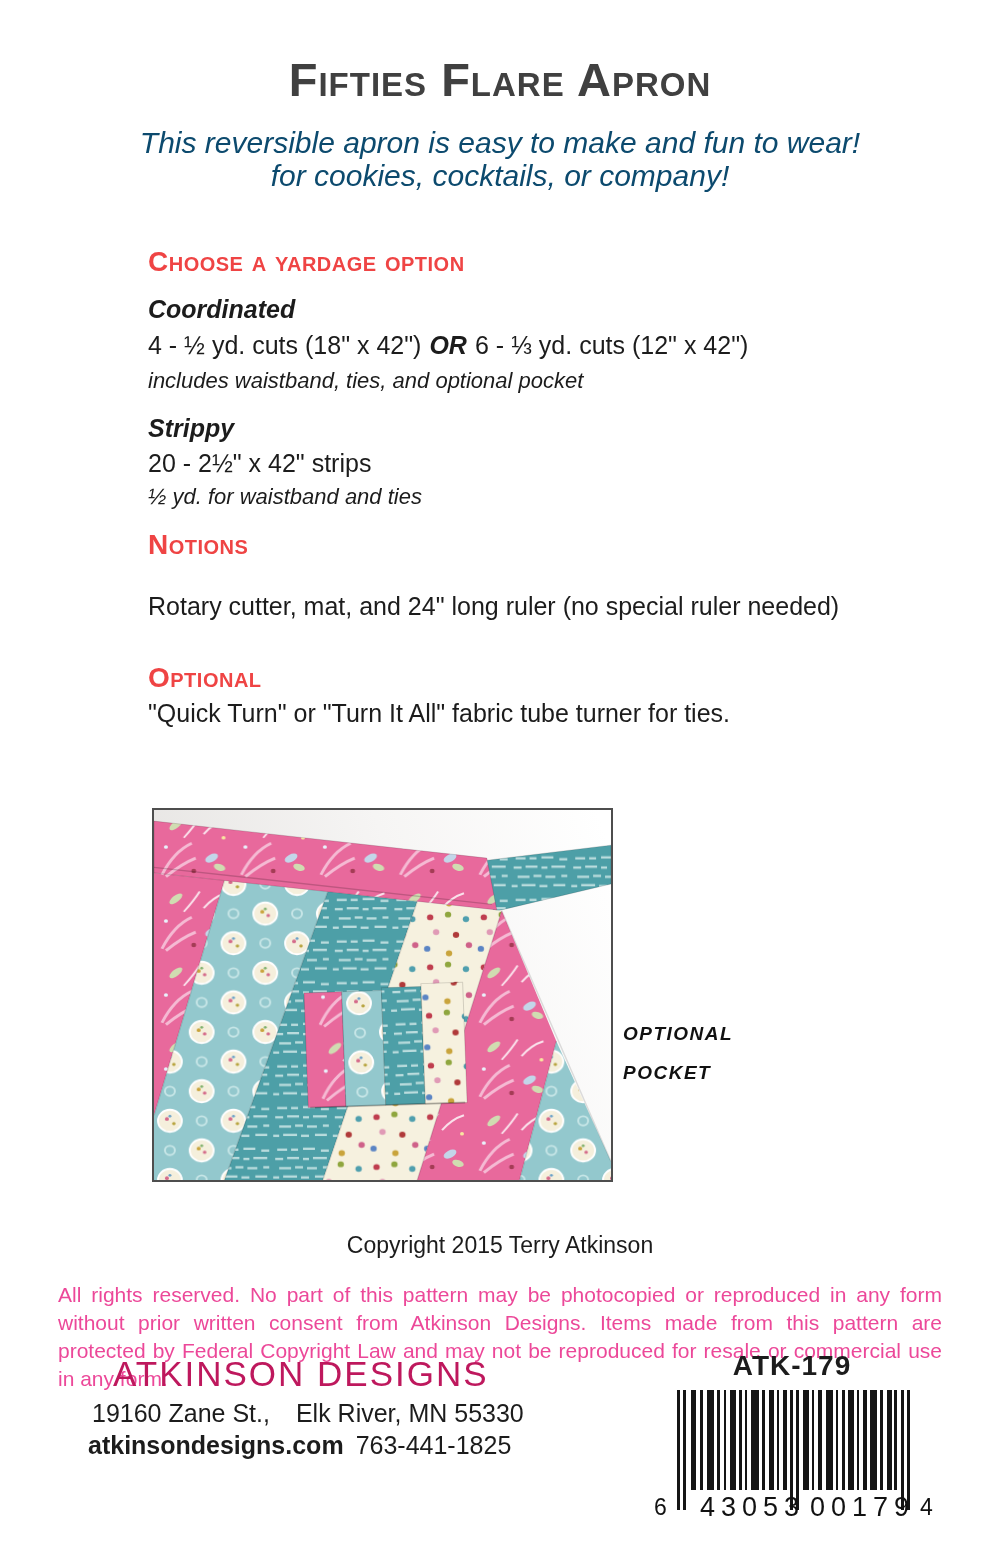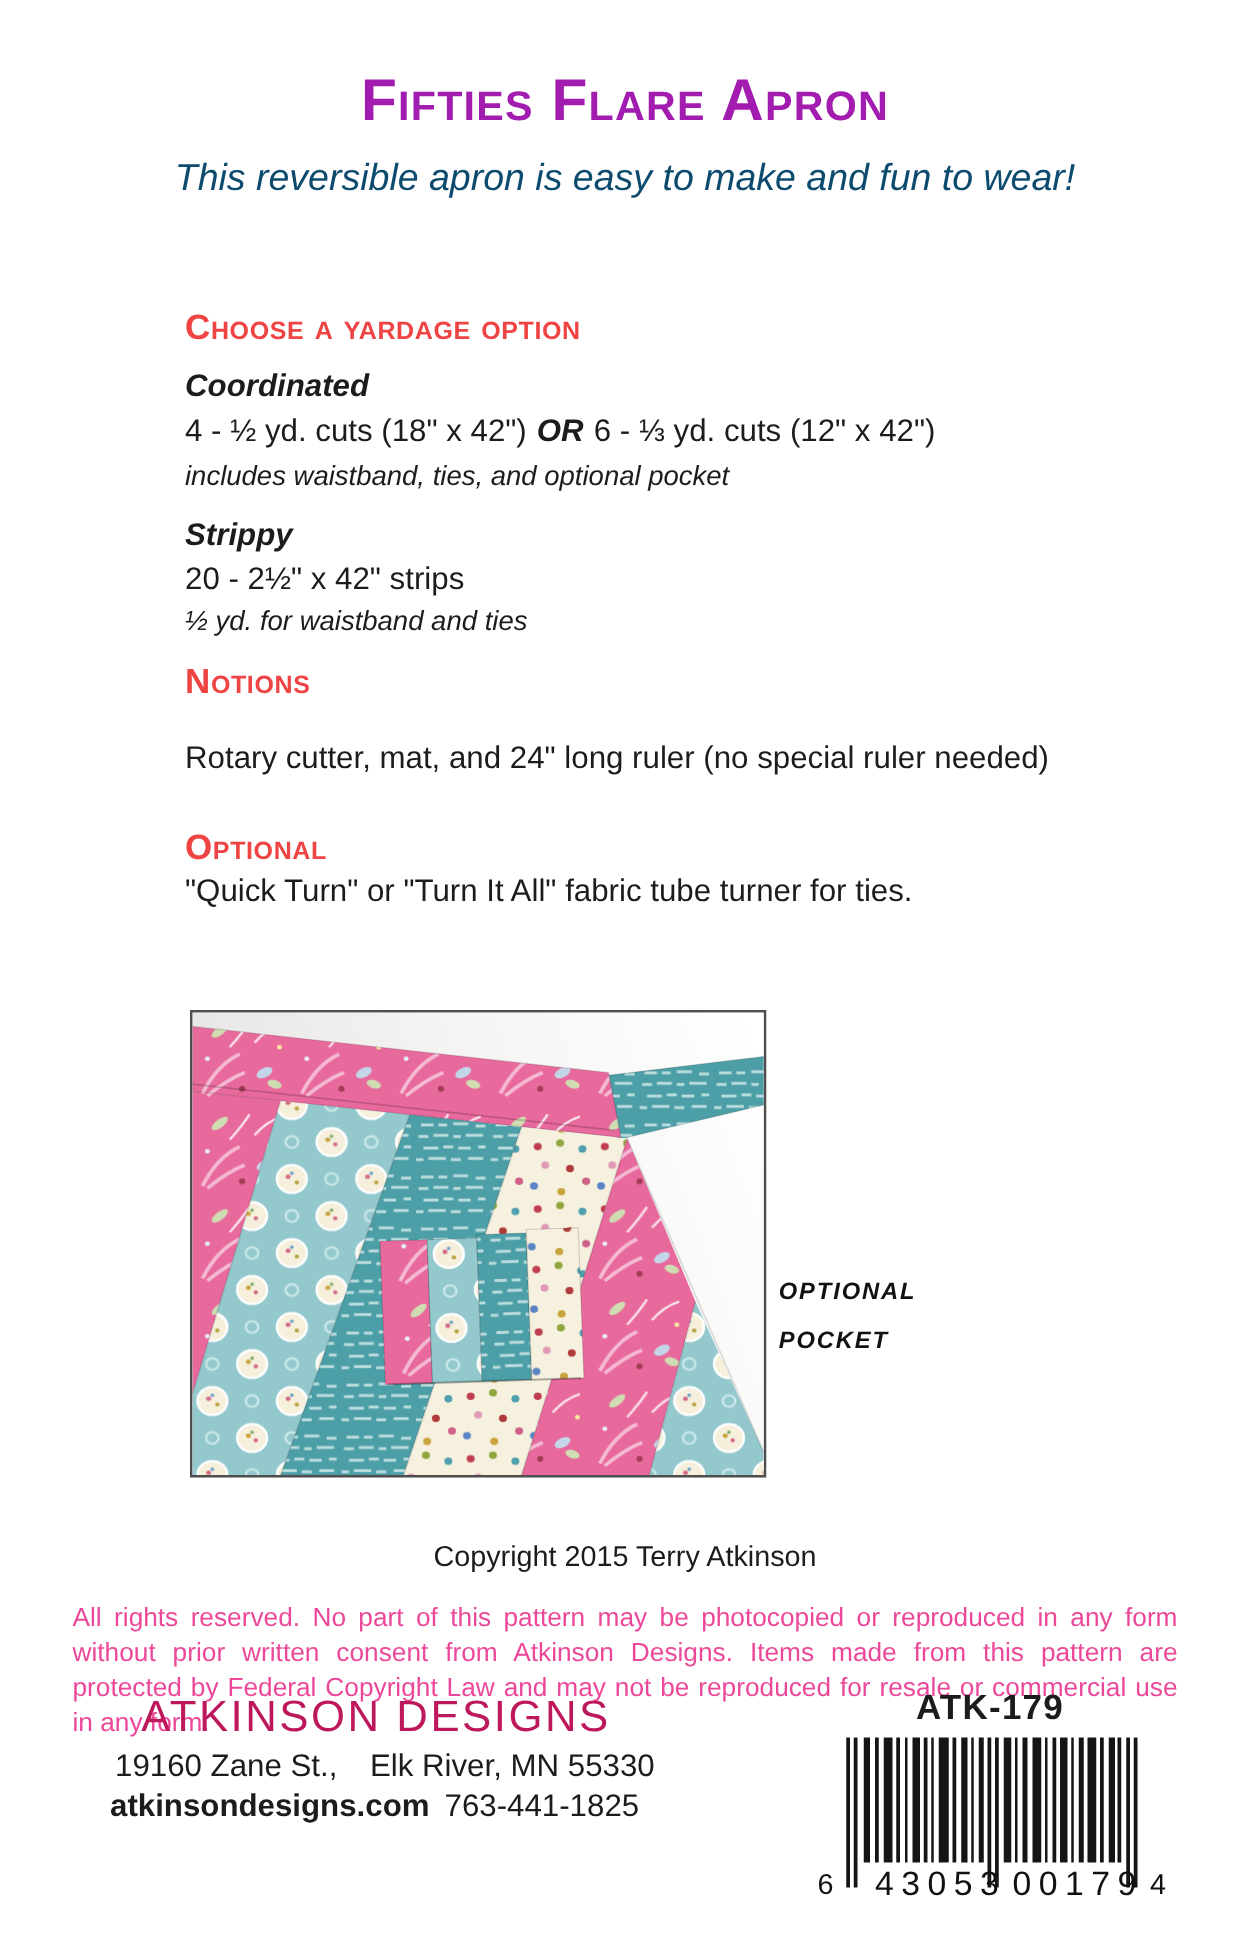--- a/index.html
+++ b/index.html
@@ -4,21 +4,21 @@
 <style>
   html,body{margin:0;padding:0;}
   body{
     width:1000px;height:1546px;background:#ffffff;position:relative;
     font-family:"Liberation Sans", sans-serif;color:#1c1c1c;overflow:hidden;
   }
   .abs{position:absolute;}
   .center{left:0;right:0;text-align:center;}
   .title{
     top:52px;font-size:47px;font-weight:700;font-variant:small-caps;
-    letter-spacing:1px;color:#a21caf;
+    letter-spacing:1px;color:#404040;
   }
   .tagline{
     top:126px;font-style:italic;font-size:30px;line-height:33px;color:#0c4a6e;
   }
   .col{left:148px;}
   .h2{
     font-size:28px;font-weight:700;font-variant:small-caps;
     letter-spacing:.5px;color:#ef4444;
   }
   .sub{font-size:25px;font-weight:700;font-style:italic;}
@@ -50,20 +50,21 @@
   .bar{fill:#151515;}
   .bcdigit{font-family:"Liberation Sans",sans-serif;font-size:27px;fill:#111;}
   .bcdigit-sm{font-family:"Liberation Sans",sans-serif;font-size:23px;fill:#111;}
 </style>
 </head>
 <body>
 
 <div class="abs center title">Fifties Flare Apron</div>
 <div class="abs center tagline">
   <div>This reversible apron is easy to make and fun to wear!</div>
+  <div>for cookies, cocktails, or company!</div>
 </div>
 
 <div class="abs col h2" style="top:246px">Choose a yardage option</div>
 <div class="abs col sub" style="top:295px">Coordinated</div>
 <div class="abs col line" style="top:331px"><span>4 - ½ yd. cuts (18" x 42")</span><span class="or">OR</span><span>6 - ⅓ yd. cuts (12" x 42")</span></div>
 <div class="abs col note" style="top:368px">includes waistband, ties, and optional pocket</div>
 <div class="abs col sub" style="top:414px">Strippy</div>
 <div class="abs col line" style="top:449px">20 - 2½" x 42" strips</div>
 <div class="abs col note" style="top:484px">½ yd. for waistband and ties</div>
 

